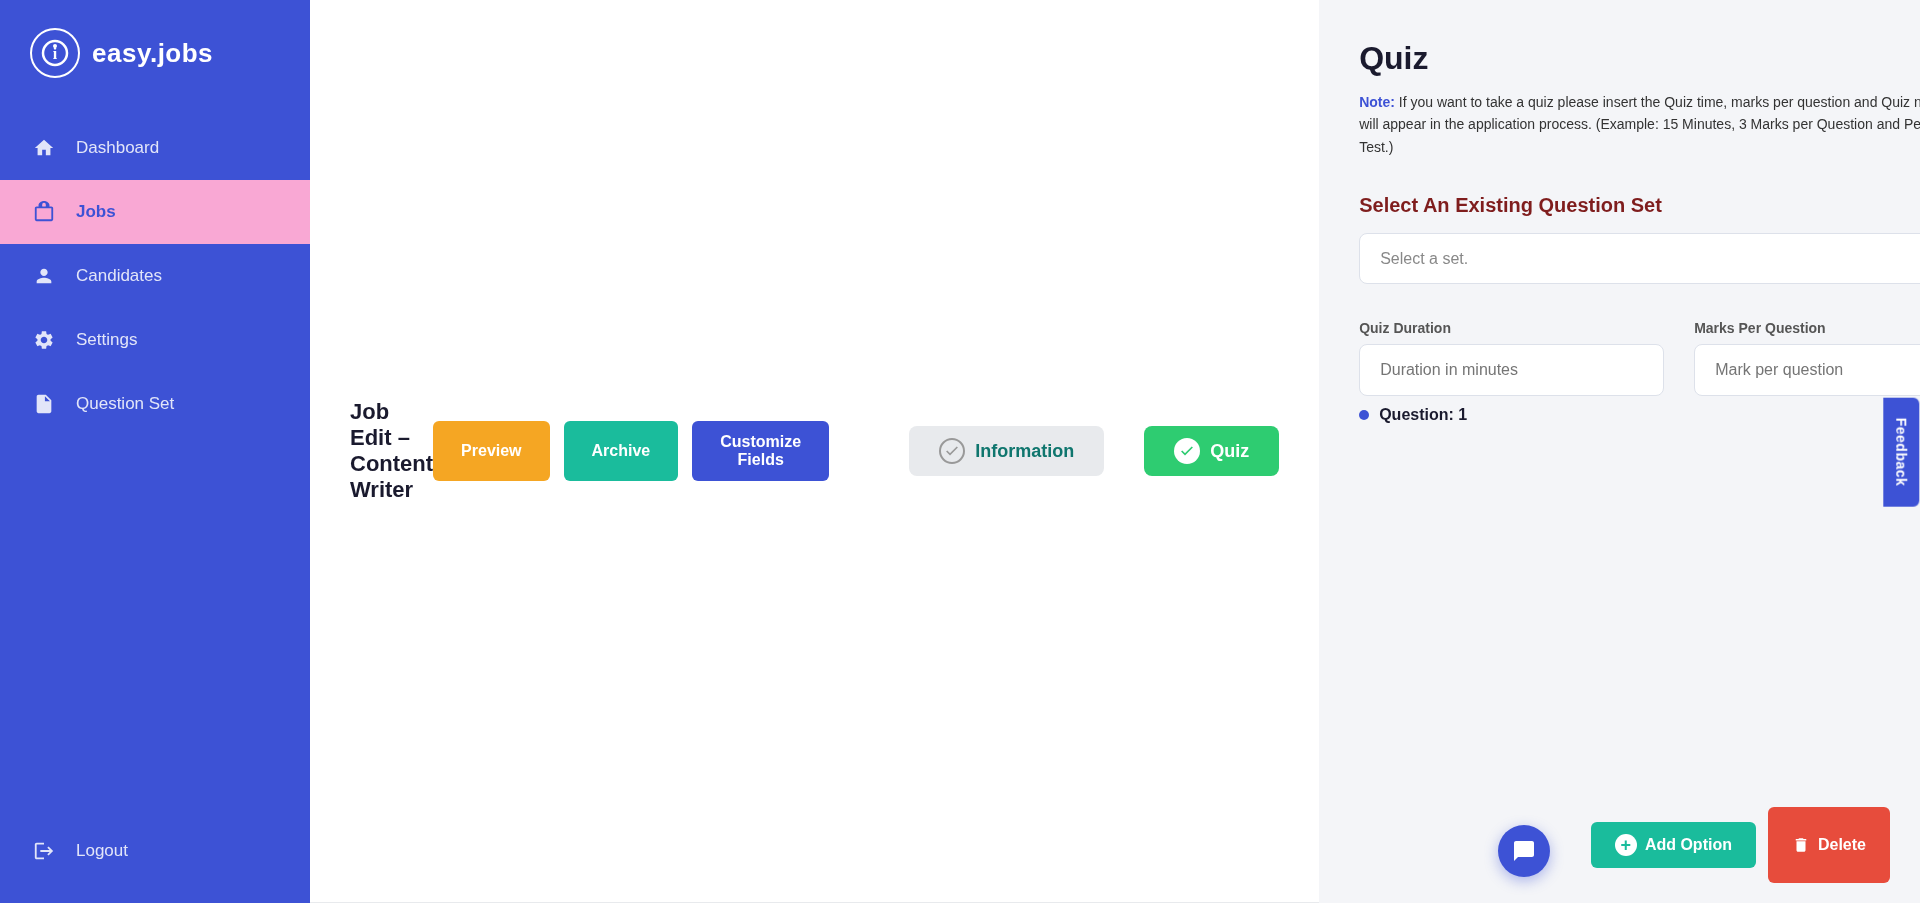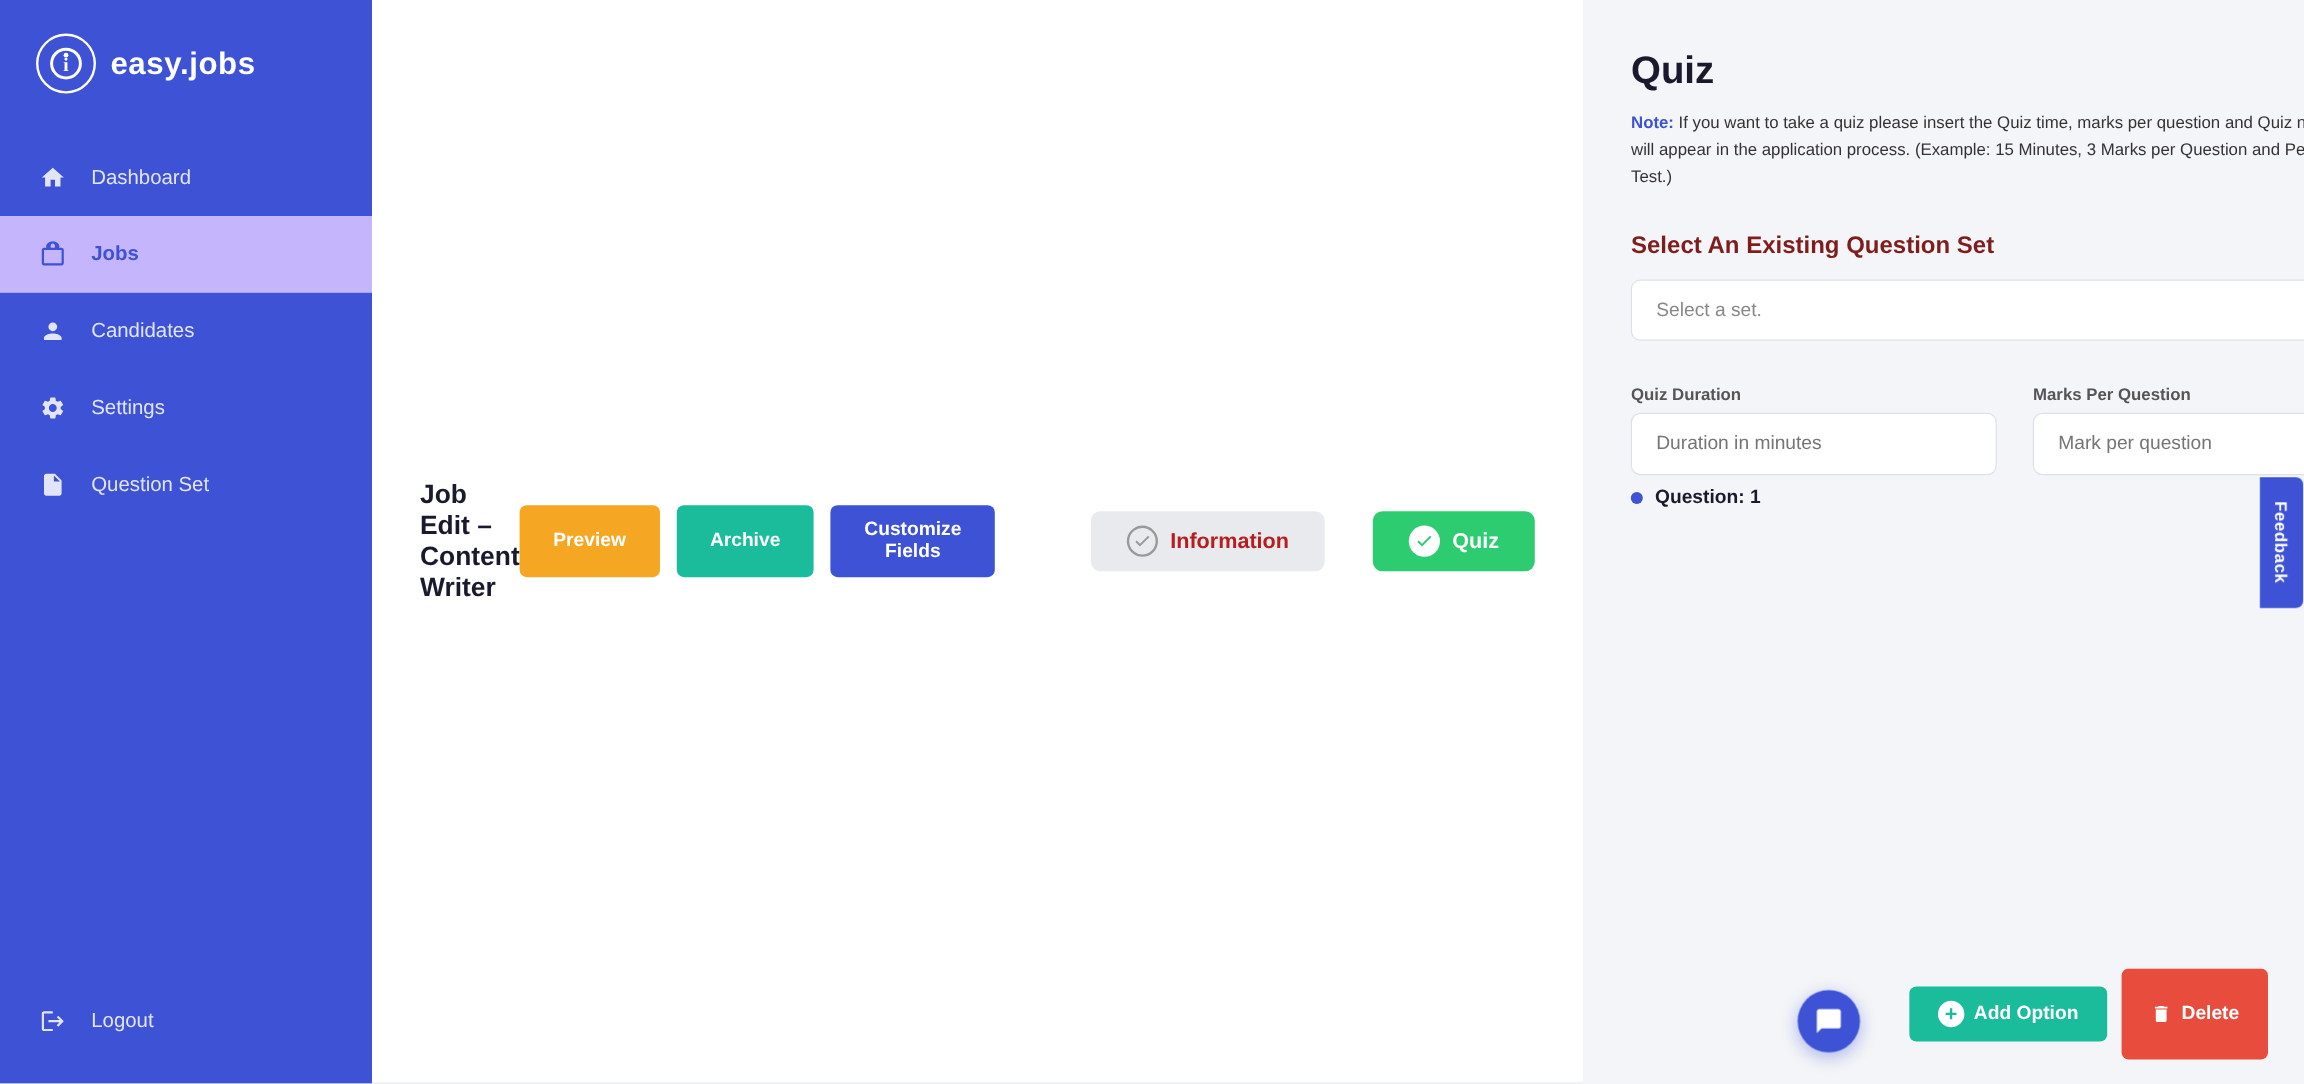--- a/index.html
+++ b/index.html
@@ -53,21 +53,21 @@
       padding: 18px 30px;
       color: rgba(255,255,255,0.85);
       font-size: 17px;
       font-weight: 400;
       cursor: pointer;
       width: 100%;
       text-decoration: none;
       transition: background 0.2s;
     }
     .sidebar-item.active {
-      background: #c4b5fd;
+      background: #f9a8d4;
       color: #3d52d5;
       font-weight: 600;
       border-radius: 0;
     }
     .sidebar-item .icon {
       width: 28px;
       height: 28px;
       display: flex; align-items: center; justify-content: center;
       flex-shrink: 0;
       font-size: 20px;
@@ -149,21 +149,21 @@
       align-items: center;
       gap: 10px;
       padding: 12px 30px;
       border-radius: 8px;
       font-size: 18px;
       font-weight: 600;
       cursor: pointer;
     }
     .step-inactive {
       background: #e8eaed;
-      color: #b91c1c;
+      color: #0f766e;
     }
     .step-active {
       background: #2ecc71;
       color: white;
     }
     .step-icon {
       width: 26px;
       height: 26px;
       border-radius: 50%;
       display: flex;

